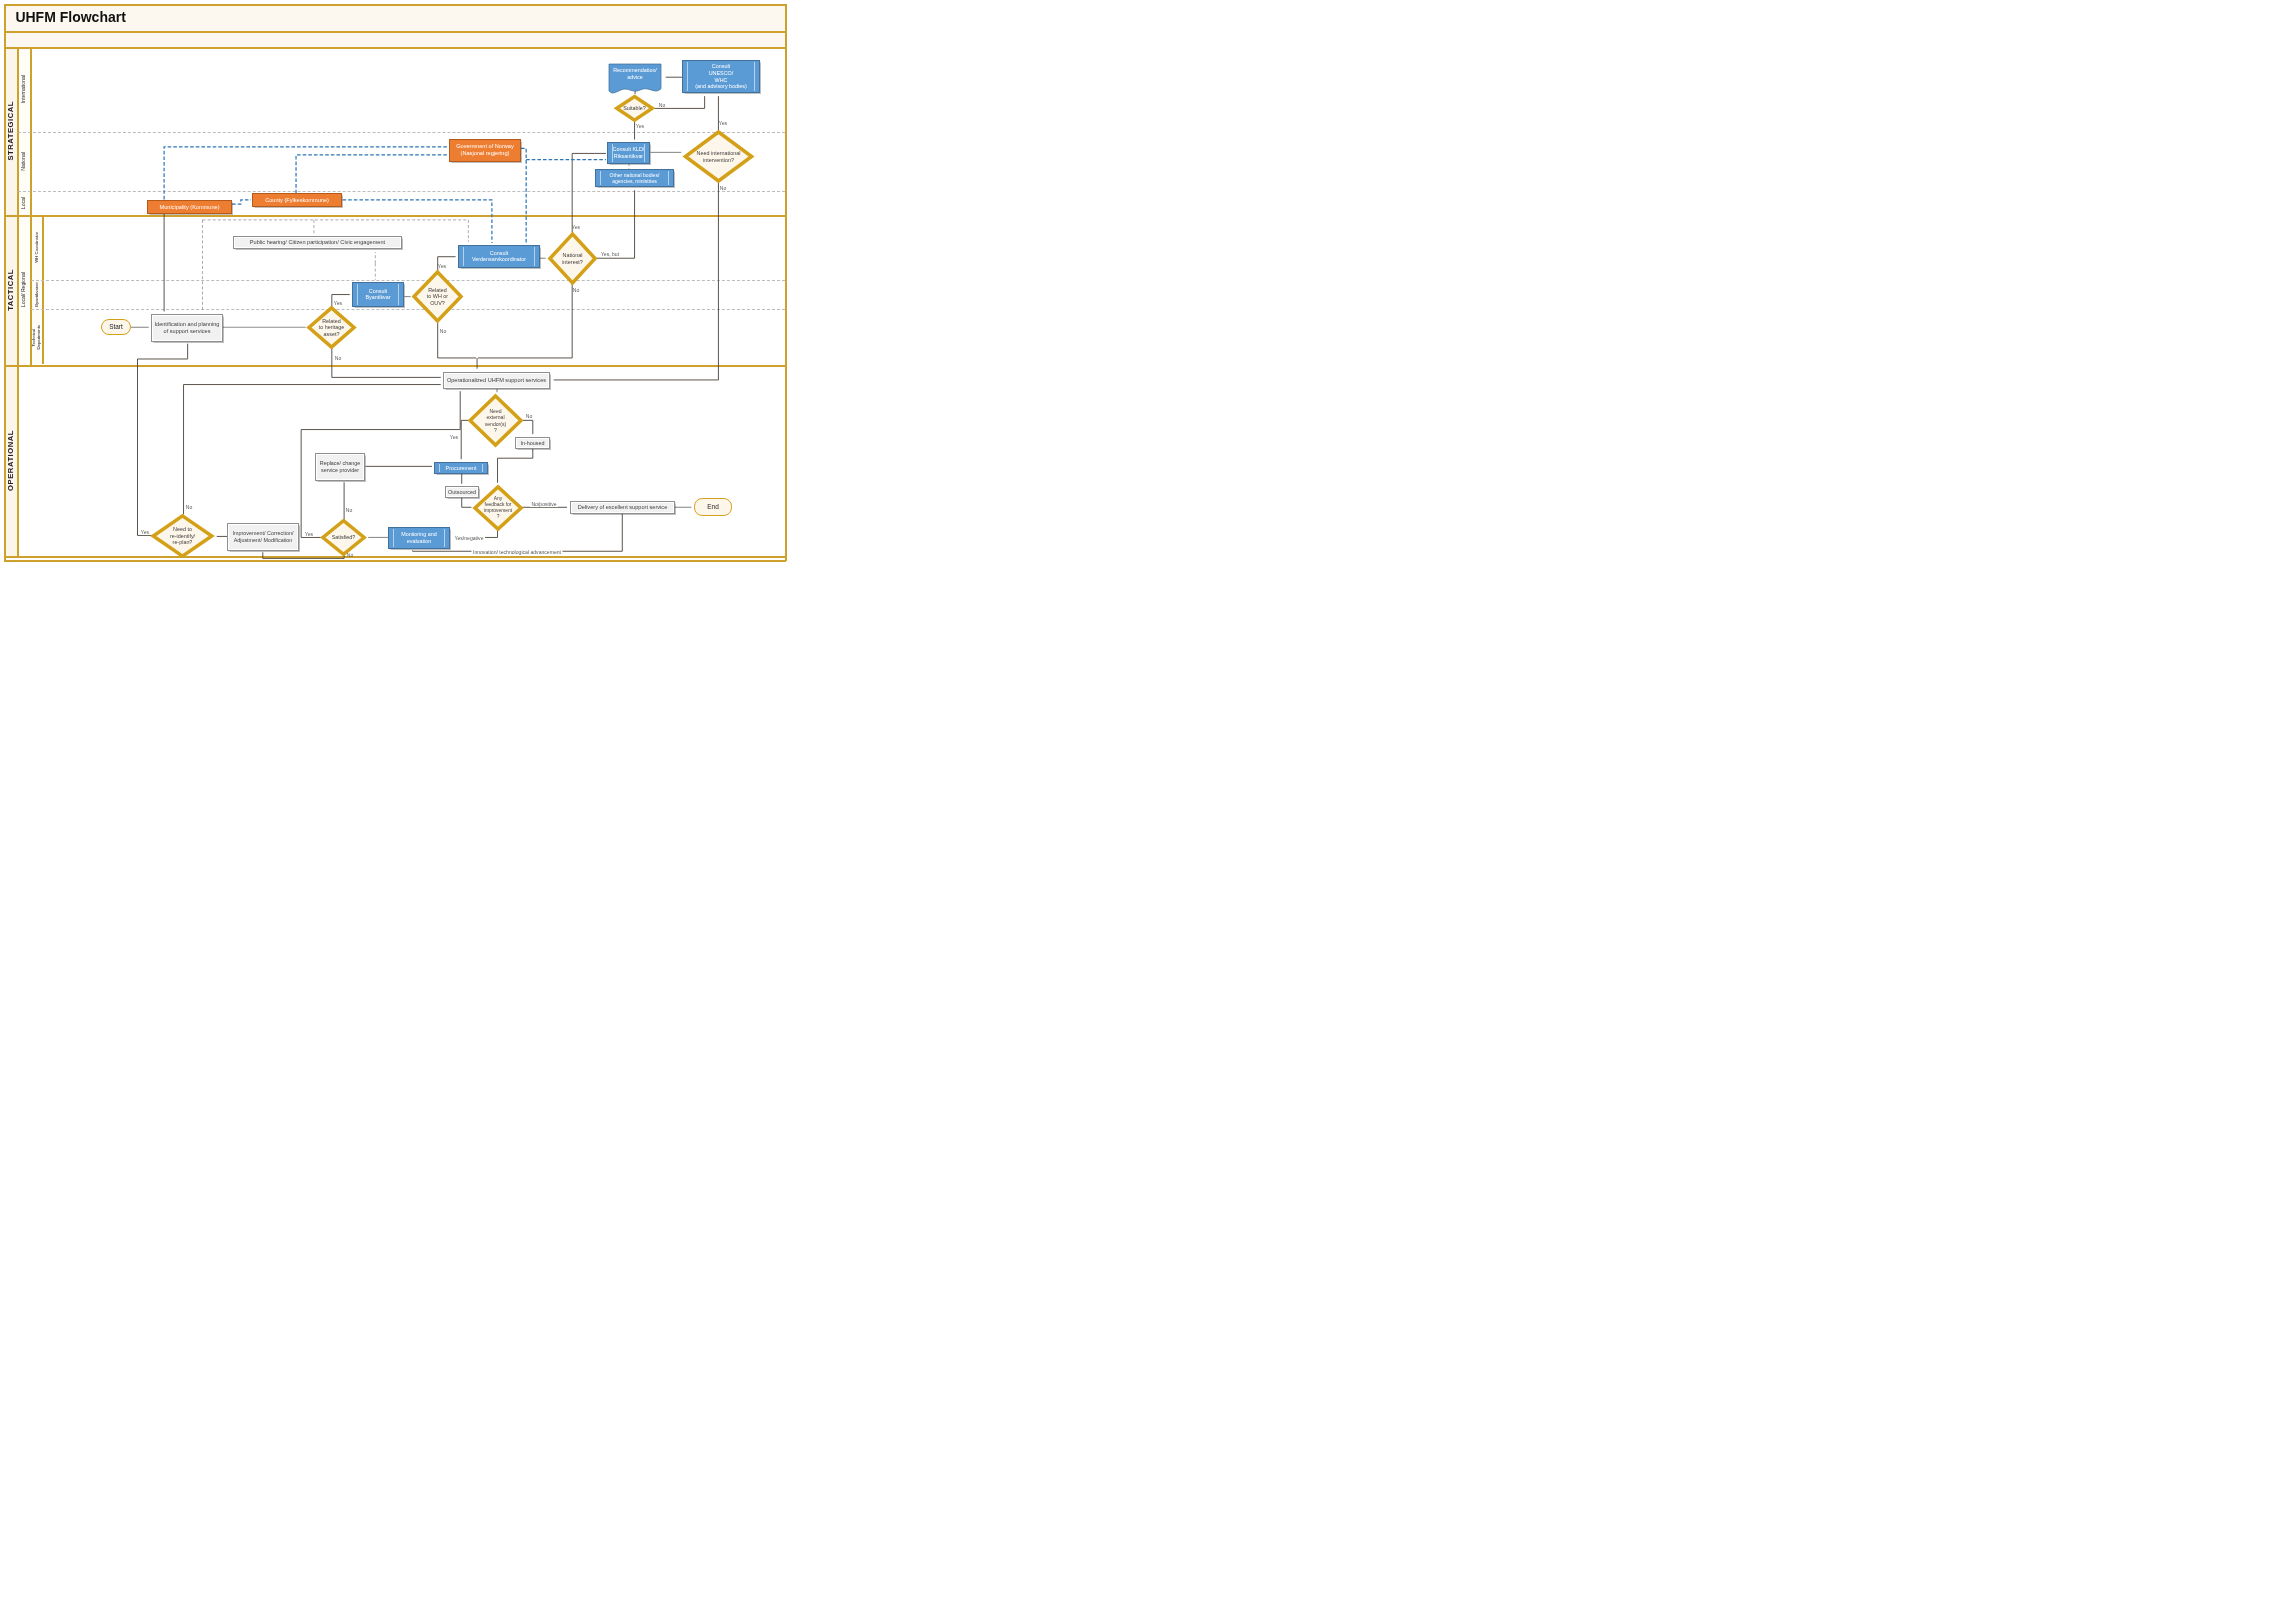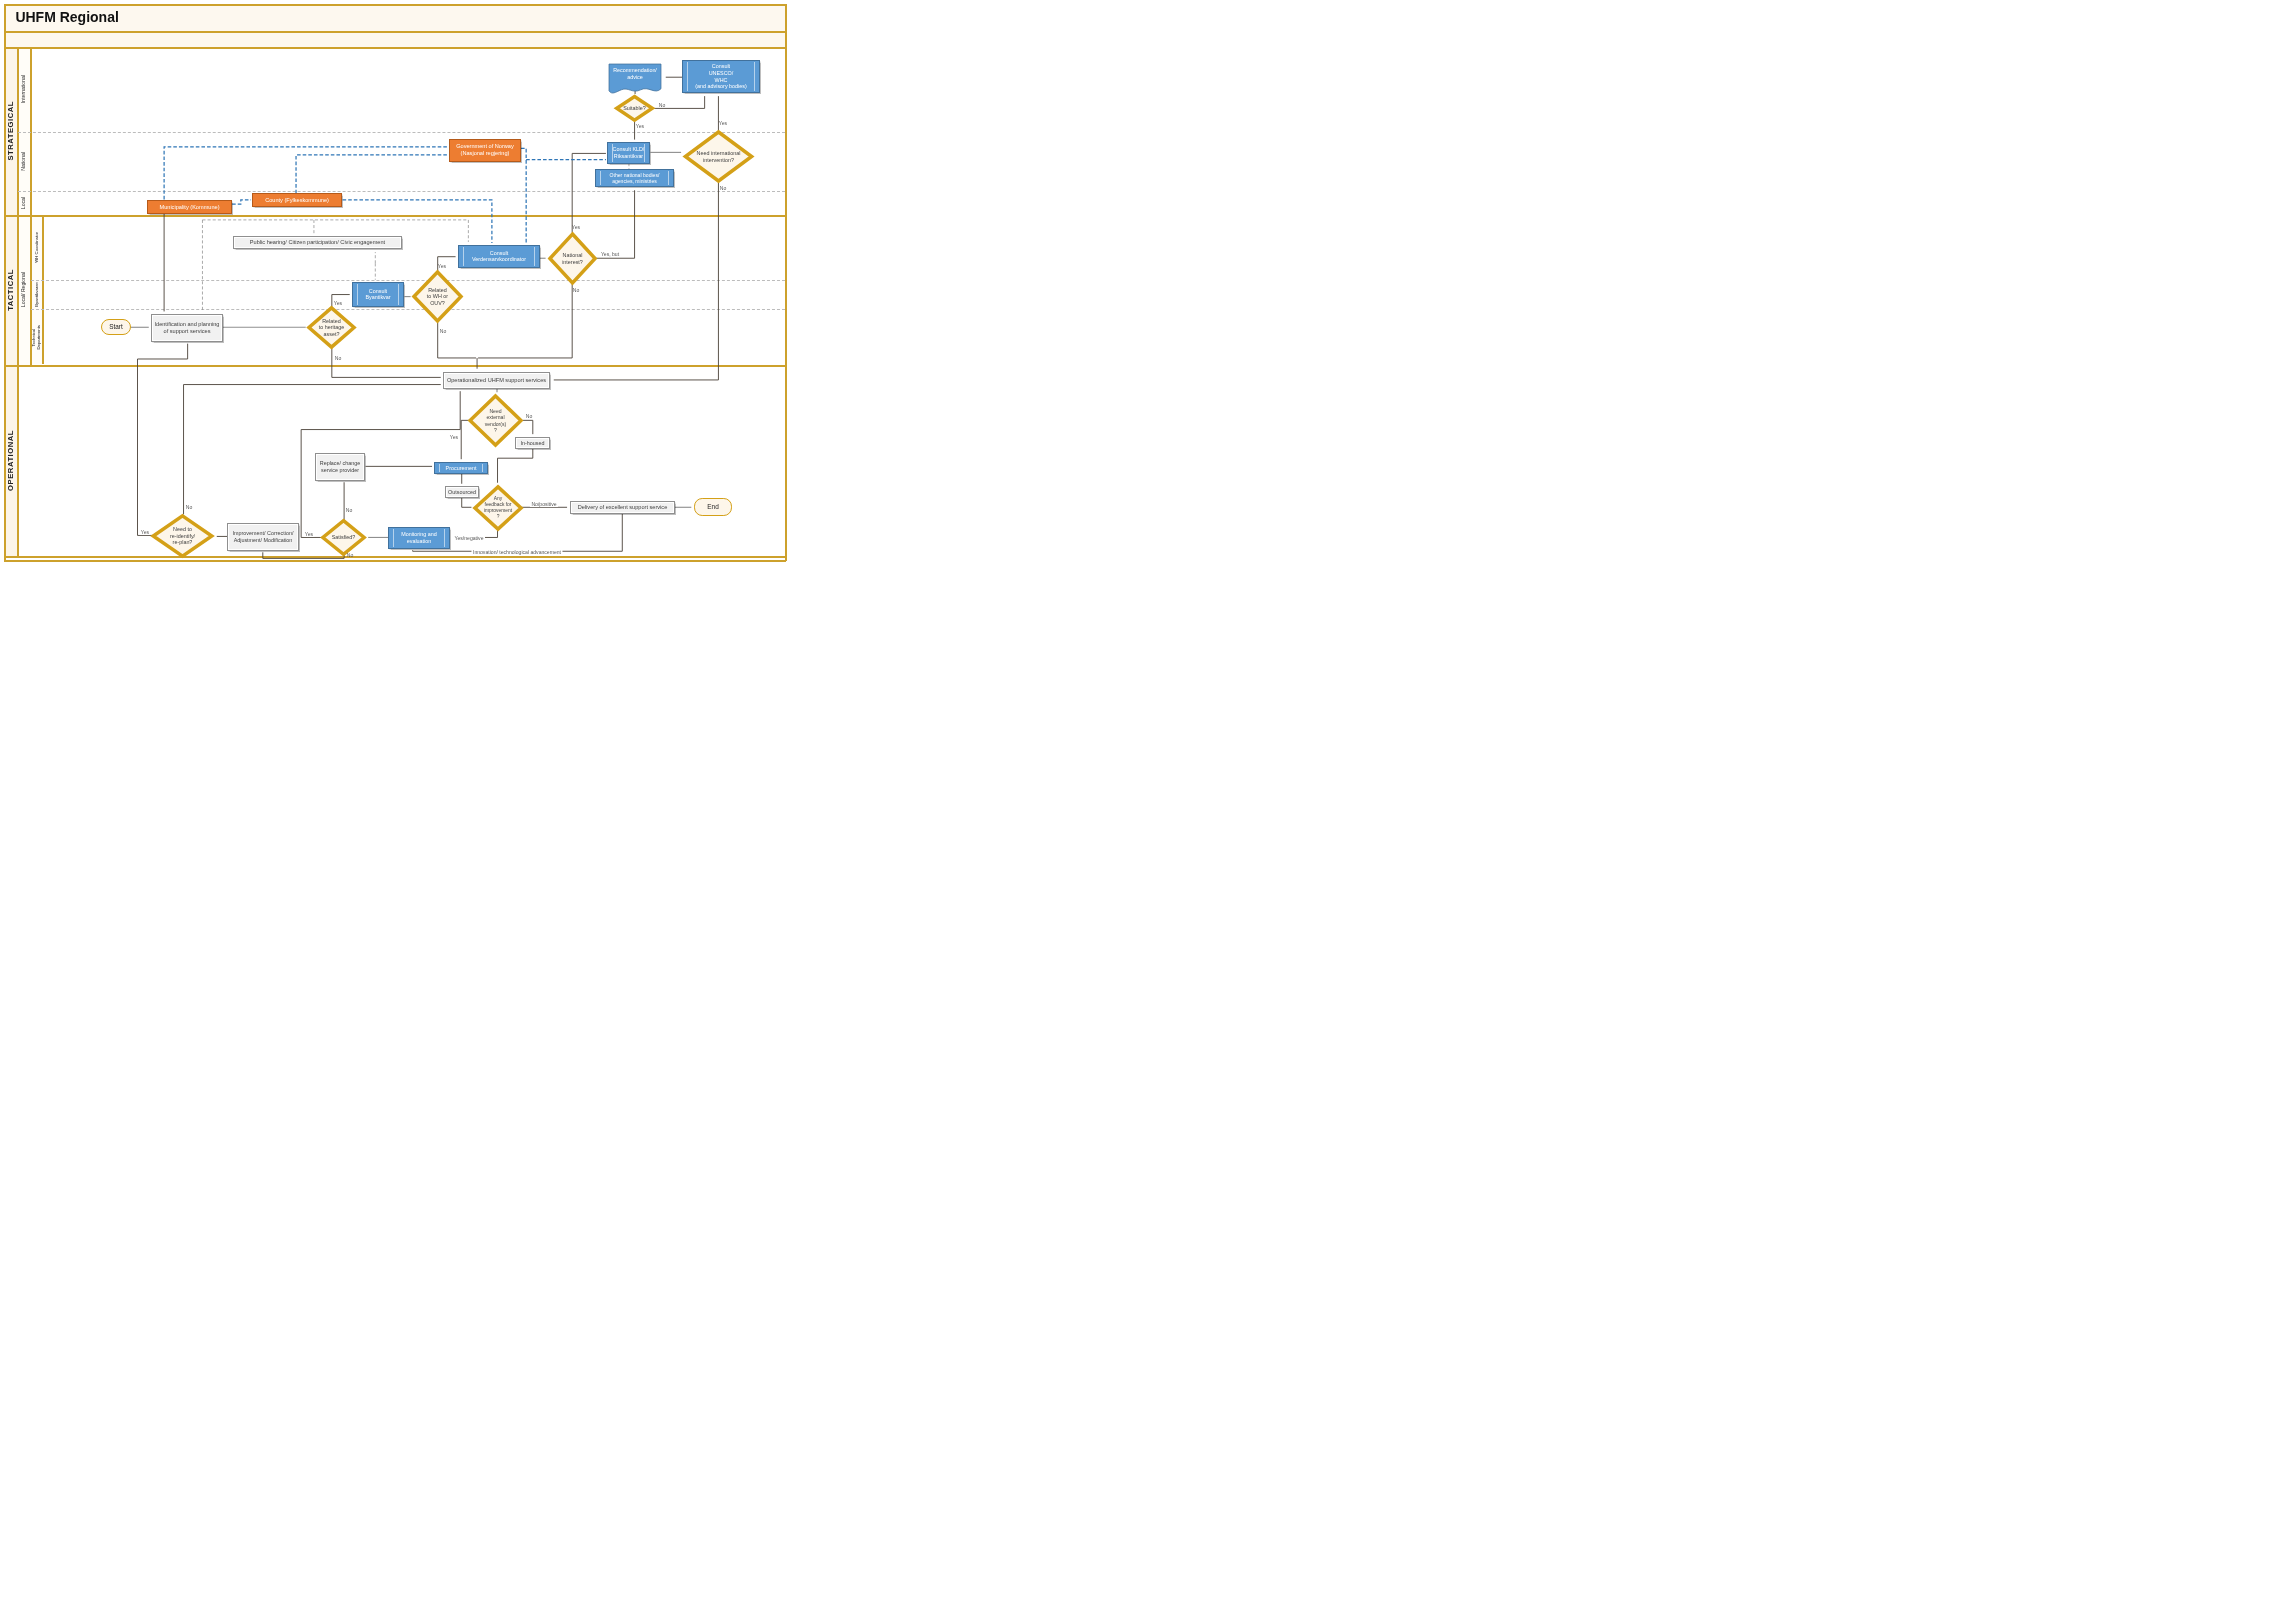--- a/index.html
+++ b/index.html
@@ -40,21 +40,21 @@
 </head>
 <body>
 
 <div id="stage">
 
   <div class="band" style="left:4.1px;top:4.1px;width:782px;height:43px;"></div>
   <div class="lanecell" style="left:4.1px;top:47px;width:12.8px;height:511px;"></div>
   <div class="whitecell" style="left:17px;top:47px;width:12.8px;height:318px;"></div>
   <div class="whitecell" style="left:30px;top:215px;width:12.3px;height:149px;"></div>
 
-  <div id="title">UHFM Regional</div>
+  <div id="title">UHFM Flowchart</div>
 
   <div class="hline gold" style="top:4.1px;"></div>
   <div class="hline gold" style="top:31px;"></div>
   <div class="hline gold" style="top:47px;"></div>
   <div class="hline gold" style="top:215px;"></div>
   <div class="hline gold" style="top:365px;"></div>
   <div class="hline gold" style="top:556px;"></div>
   <div class="hline gold" style="top:560px;"></div>
   <div class="vline gold" style="left:4.1px;top:4.1px;height:557px;"></div>
   <div class="vline gold" style="left:785px;top:4.1px;height:557px;"></div>

